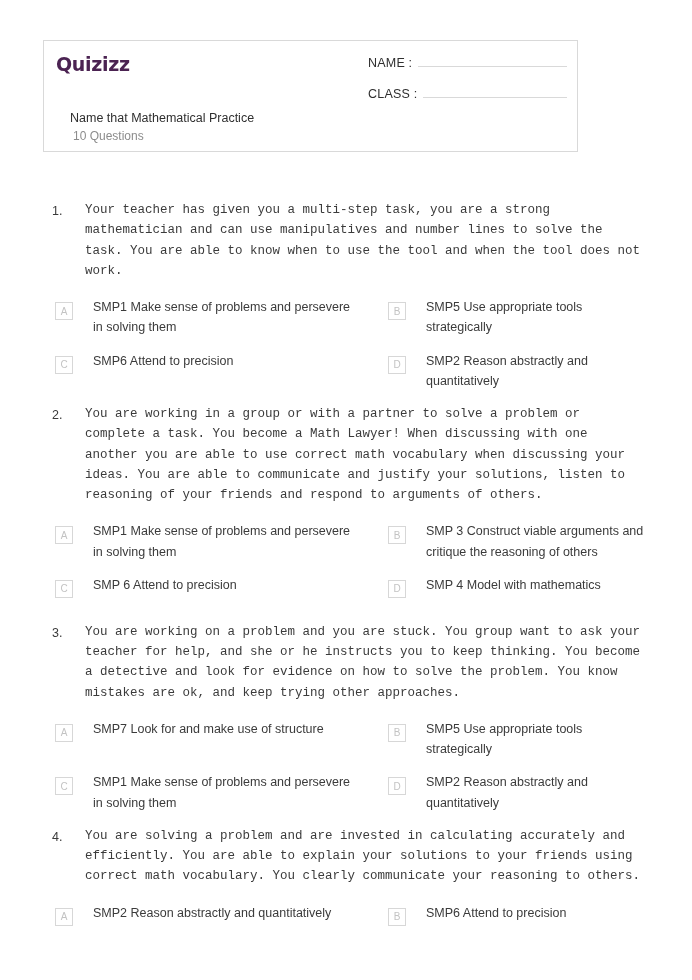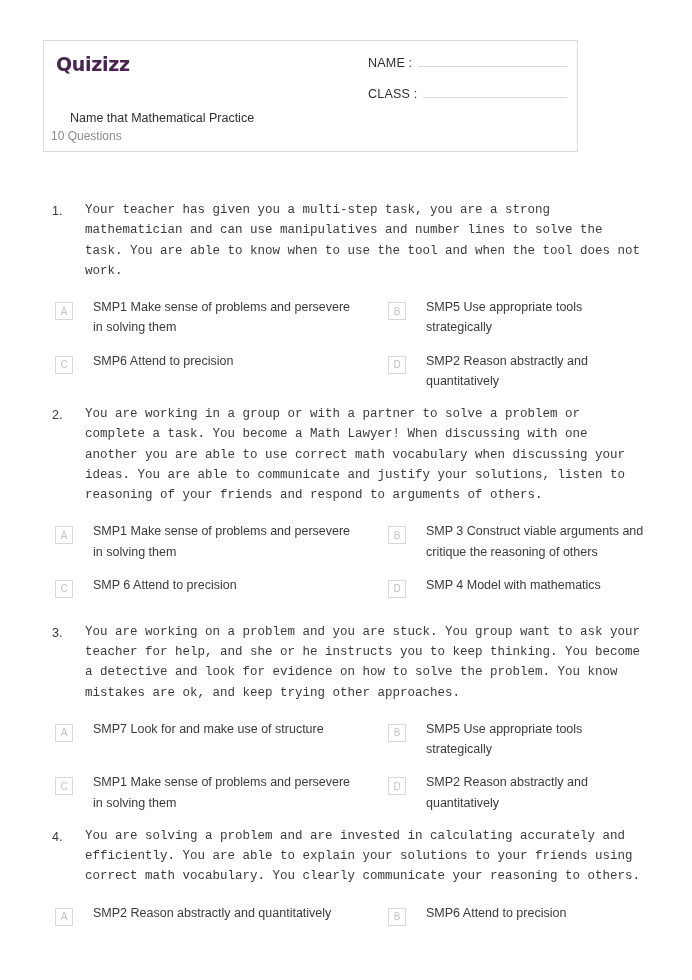--- a/index.html
+++ b/index.html
@@ -47,21 +47,21 @@
     position: absolute;
     left: 26px;
     top: 70px;
     font-size: 12.5px;
     color: #2f2f2f;
     line-height: 1.2;
     white-space: nowrap;
   }
   .quiz-count {
     position: absolute;
-    left: 7px;
+    left: 29px;
     top: 88px;
     font-size: 12px;
     color: #8c8c8c;
     line-height: 1.2;
   }
 
   .header-right {
     flex: 1;
     box-sizing: border-box;
     padding: 11px 10px 0 12px;

